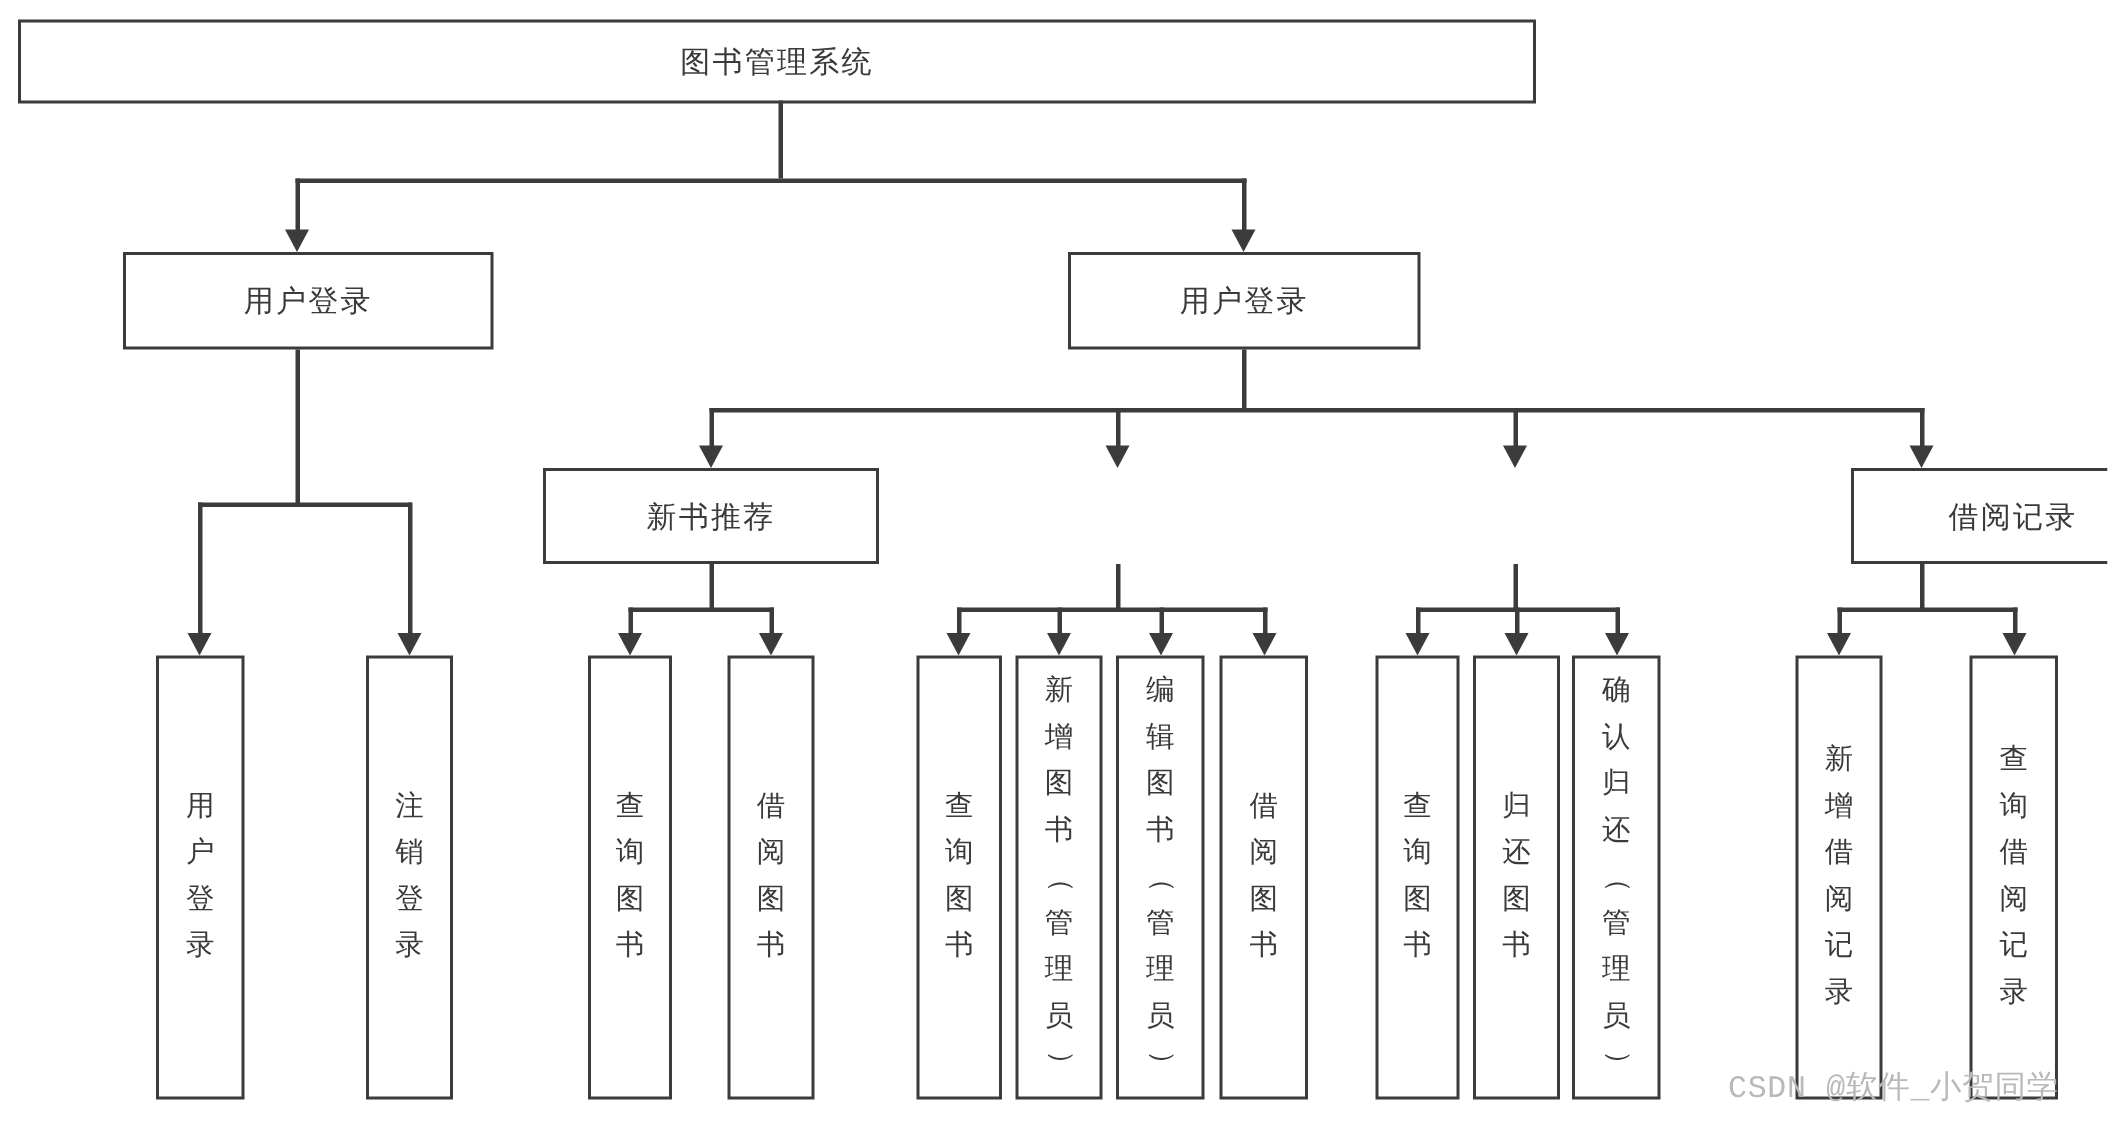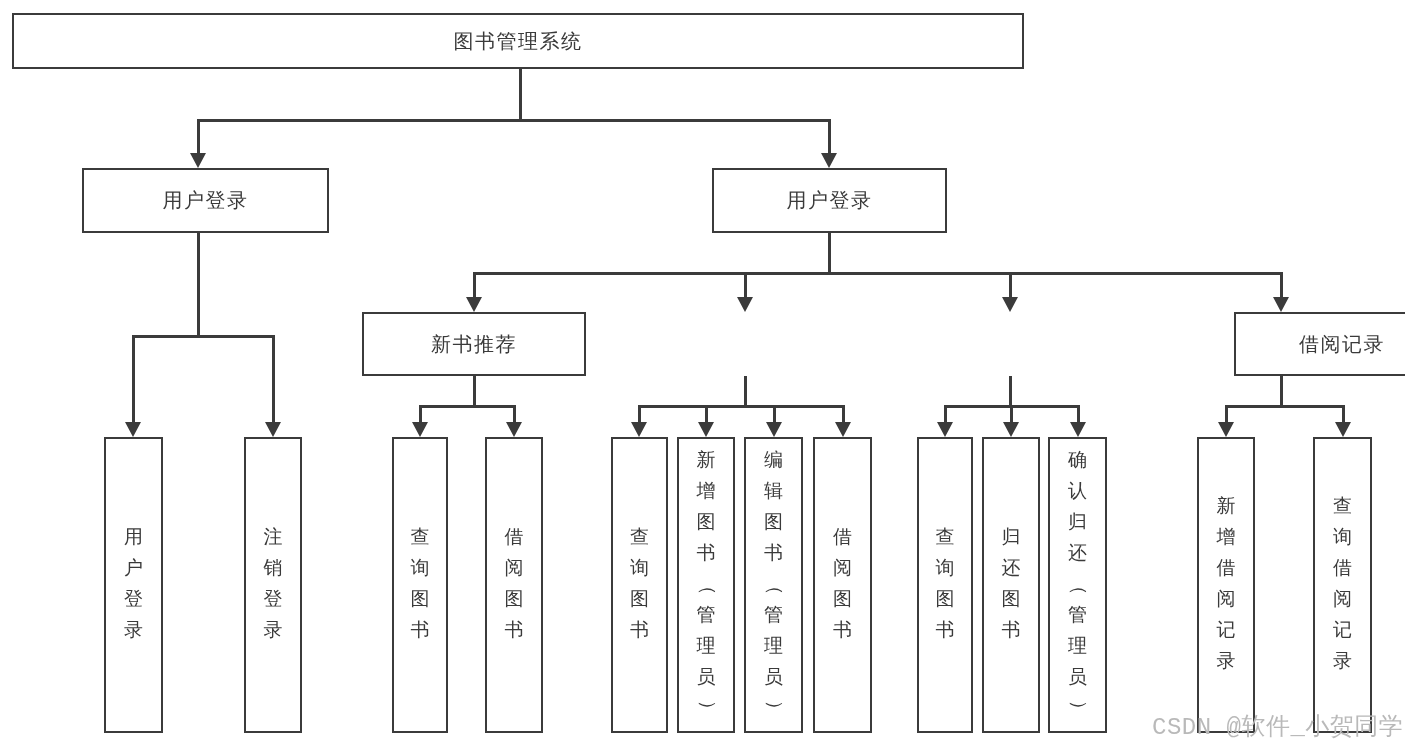--- a/index.html
+++ b/index.html
@@ -55,21 +55,21 @@
     position: absolute;
     width: 0; height: 0;
     border-left: 8px solid transparent;
     border-right: 8px solid transparent;
     border-top: 15px solid var(--line);
   }
   .watermark {
     position: absolute;
     left: 1152px;
     top: 710px;
-    font-size: 24px;
+    font-size: 21px;
     color: var(--wm);
     white-space: nowrap;
     z-index: 5;
     letter-spacing: 0.5px;
     text-align: center;
   }
 </style>
 </head>
 <body>
 

